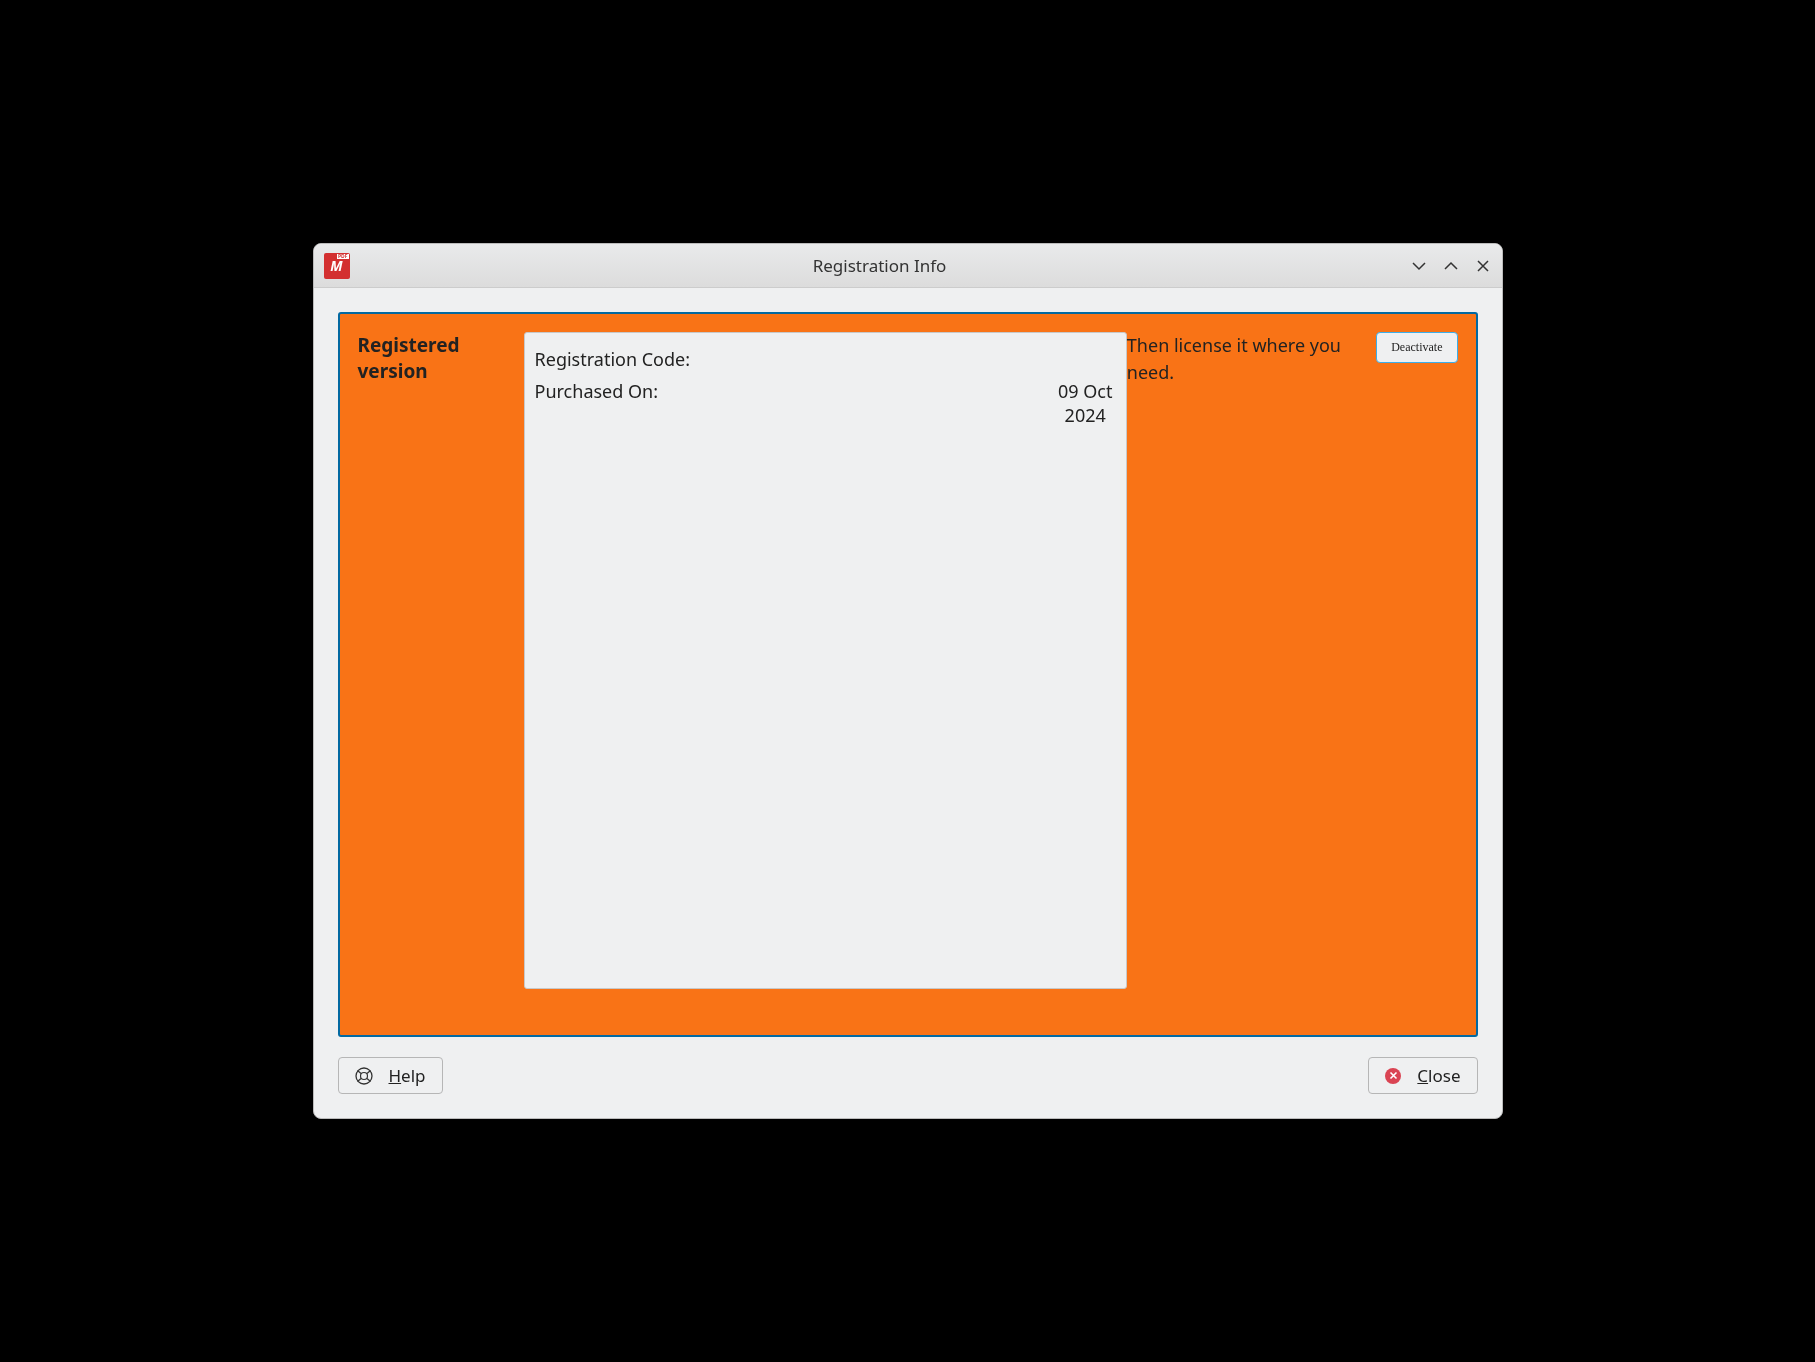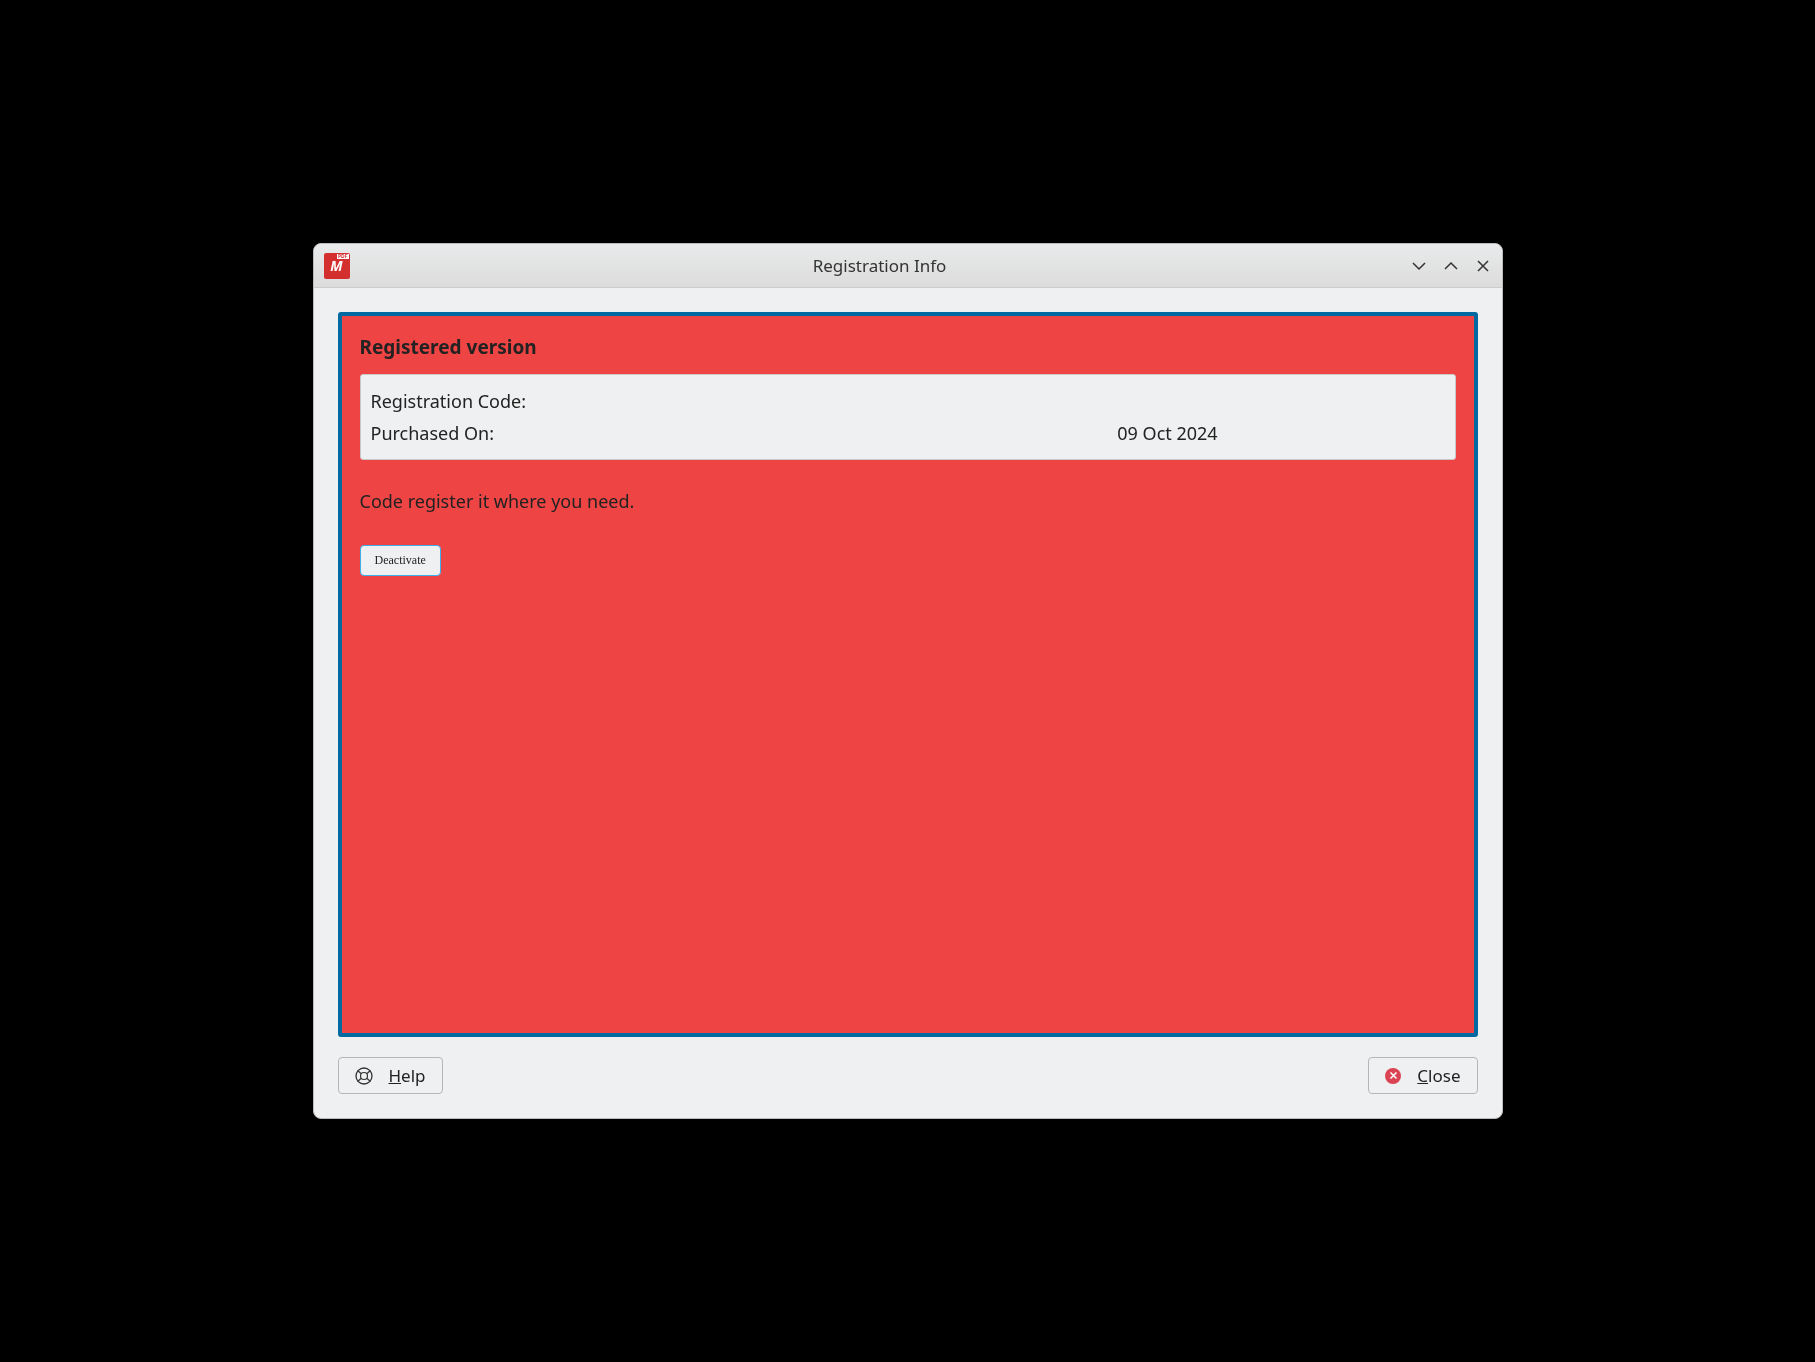--- a/index.html
+++ b/index.html
@@ -82,26 +82,26 @@
       color: #333;
     }
     .window-body {
       flex: 1;
       display: flex;
       flex-direction: column;
       padding: 24px;
     }
     .content-frame {
       flex: 1;
-      border: 4px solid #0369a1;
-      background: #ef4444;
+      border: 2px solid #0369a1;
+      background: #f97316;
       border-radius: 3px;
       padding: 18px;
       display: flex;
-      flex-direction: column;
+      flex-direction: row;
     }
     .section-title {
       font-size: 19px;
       font-weight: 700;
       color: #222;
       margin-bottom: 14px;
     }
     .info-box {
       border: 1px solid #c8c8c8;
       border-radius: 3px;
@@ -221,21 +221,21 @@
           <div class="info-label">Registration Code:</div>
           <div class="info-value"></div>
         </div>
         <div class="info-row">
           <div class="info-label">Purchased On:</div>
           <div class="info-value">09 Oct 2024</div>
         </div>
       </div>
 
       <div class="hint-text">
-        <p>Code register it where you need.</p>
+        <p>Then license it where you need.</p>
       </div>
 
       <button class="deactivate-btn">Deactivate</button>
     </div>
 
     <div class="footer">
       <button class="footer-btn">
         <span class="help-icon">
           <svg width="18" height="18" viewBox="0 0 18 18">
             <circle cx="9" cy="9" r="8" stroke="#333" stroke-width="1.3" fill="none"></circle>

